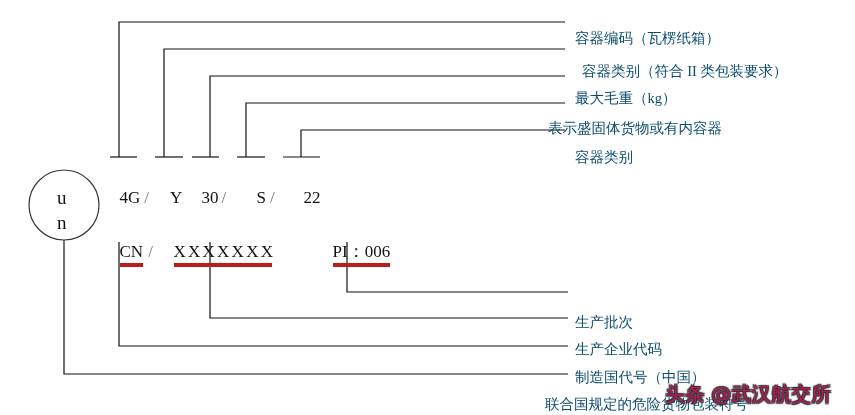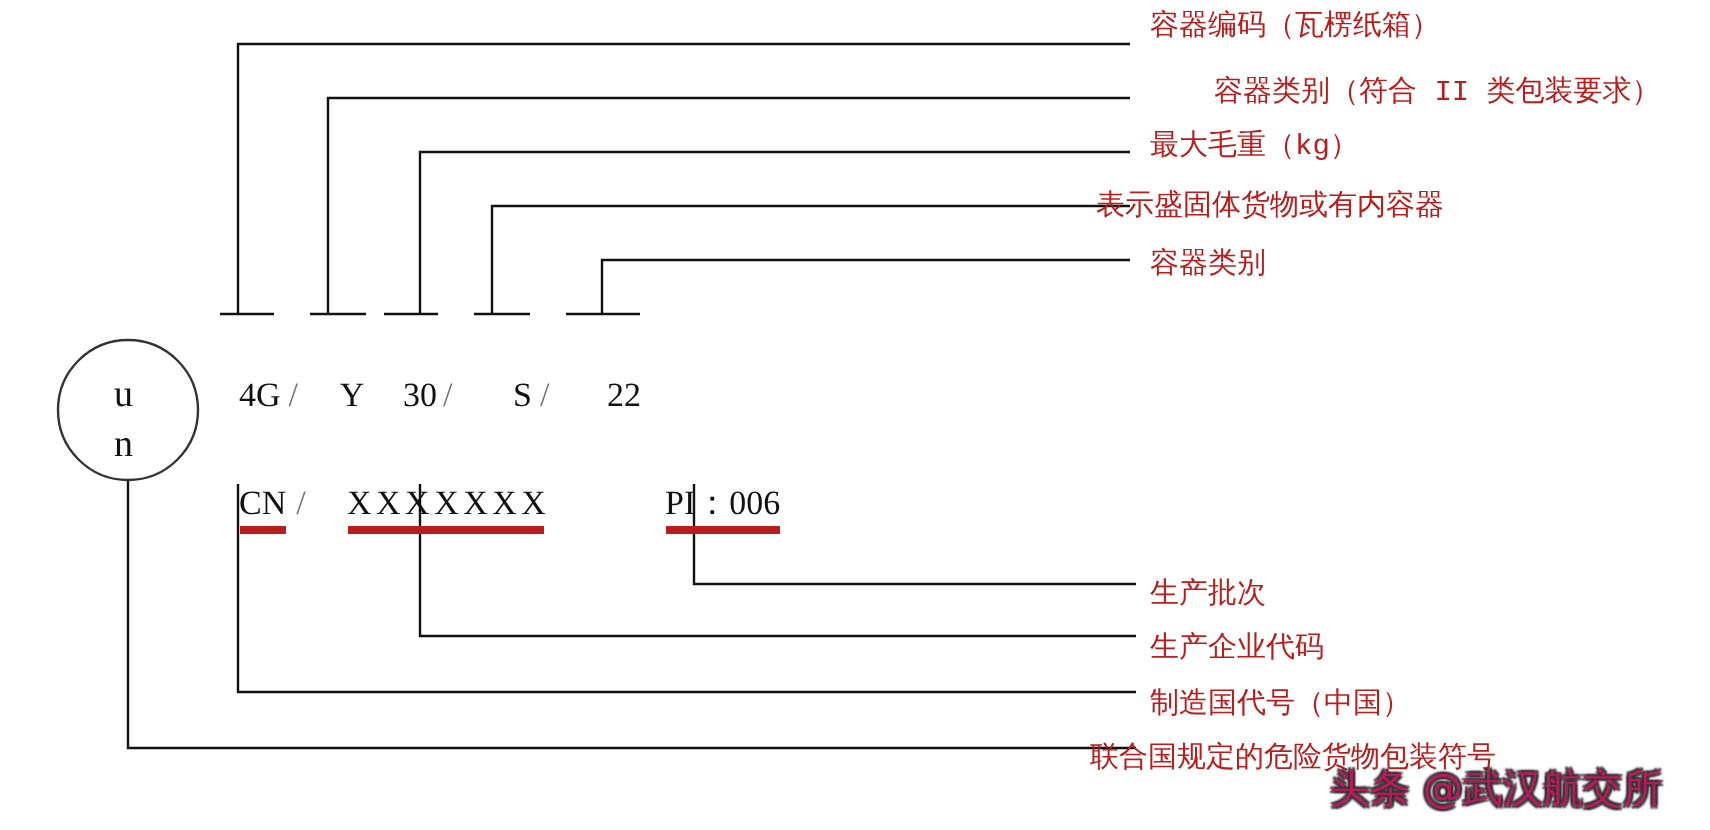--- a/index.html
+++ b/index.html
@@ -1,20 +1,20 @@
 <!DOCTYPE html>
 <html><head>
 <meta charset="utf-8">
 <style>
   html, body { margin: 0; padding: 0; background: #ffffff; }
   body { width: 855px; height: 415px; position: relative; overflow: hidden; }
   #canvas { position: absolute; left: 0; top: 0; width: 855px; height: 415px; }
   .code { position: absolute; font-family: "Liberation Serif", "DejaVu Serif", serif; font-size: 17px; color: #111; white-space: pre; line-height: 1; }
   .slash { color: #777; }
-  .label { position: absolute; font-family: Liberation Mono, monospace; font-size: 14.5px; color: #b91c1c; white-space: pre; line-height: 1; }
+  .label { position: absolute; font-family: Liberation Serif, serif; font-size: 14.5px; color: #0c4a6e; white-space: pre; line-height: 1; margin-top: 24px; }
   .ul { border-bottom: 4px solid #b91c1c; padding-bottom: 2px; }
   .circle-letter { position: absolute; font-family: "Liberation Serif", "DejaVu Serif", serif; font-size: 19px; color: #111; line-height: 1; }
   .watermark { position: absolute; font-family: "DejaVu Sans", "Liberation Sans", sans-serif; font-size: 20px; color: #be185d; line-height: 1; white-space: pre;
     text-shadow: 0 0 1px #333, 1px 1px 1px #333, -1px -1px 1px #333, 1px -1px 1px #333, -1px 1px 1px #333; text-align: center; }
 </style>
 </head>
 <body>
 
 <svg id="canvas" viewBox="0 0 855 415" xmlns="http://www.w3.org/2000/svg">
   <g stroke="#111" stroke-width="1.2" fill="none">
@@ -62,21 +62,21 @@
   <span class="ul">CN</span><span class="slash" style="margin-left:5px;">/</span>
 </div>
 <div class="code" style="left:165px; top:226px;text-align:center;">
   <span class="ul" style="letter-spacing:-1px;">X X X X X X X</span>
 </div>
 <div class="code" style="left:324px; top:226px;">
   <span class="ul"><span>PI</span><span>：</span><span>006</span></span>
 </div>
 
 <div class="label" style="left:575px; top:7px;">容器编码（瓦楞纸箱）</div>
-<div class="label" style="left:607px; top:40px;">容器类别（符合 II 类包装要求）</div>
+<div class="label" style="left:582px; top:40px;">容器类别（符合 II 类包装要求）</div>
 <div class="label" style="left:575px; top:67px;">最大毛重（kg）</div>
 <div class="label" style="left:548px; top:97px;">表示盛固体货物或有内容器</div>
 <div class="label" style="left:575px; top:126px;">容器类别</div>
 
 <div class="label" style="left:575px; top:291px;">生产批次</div>
 <div class="label" style="left:575px; top:318px;">生产企业代码</div>
 <div class="label" style="left:575px; top:346px;">制造国代号（中国）</div>
 <div class="label" style="left:545px; top:373px;text-align:center;">联合国规定的危险货物包装符号</div>
 
 <div class="watermark" style="left:665px; top:384px;">头条 @武汉航交所</div>

